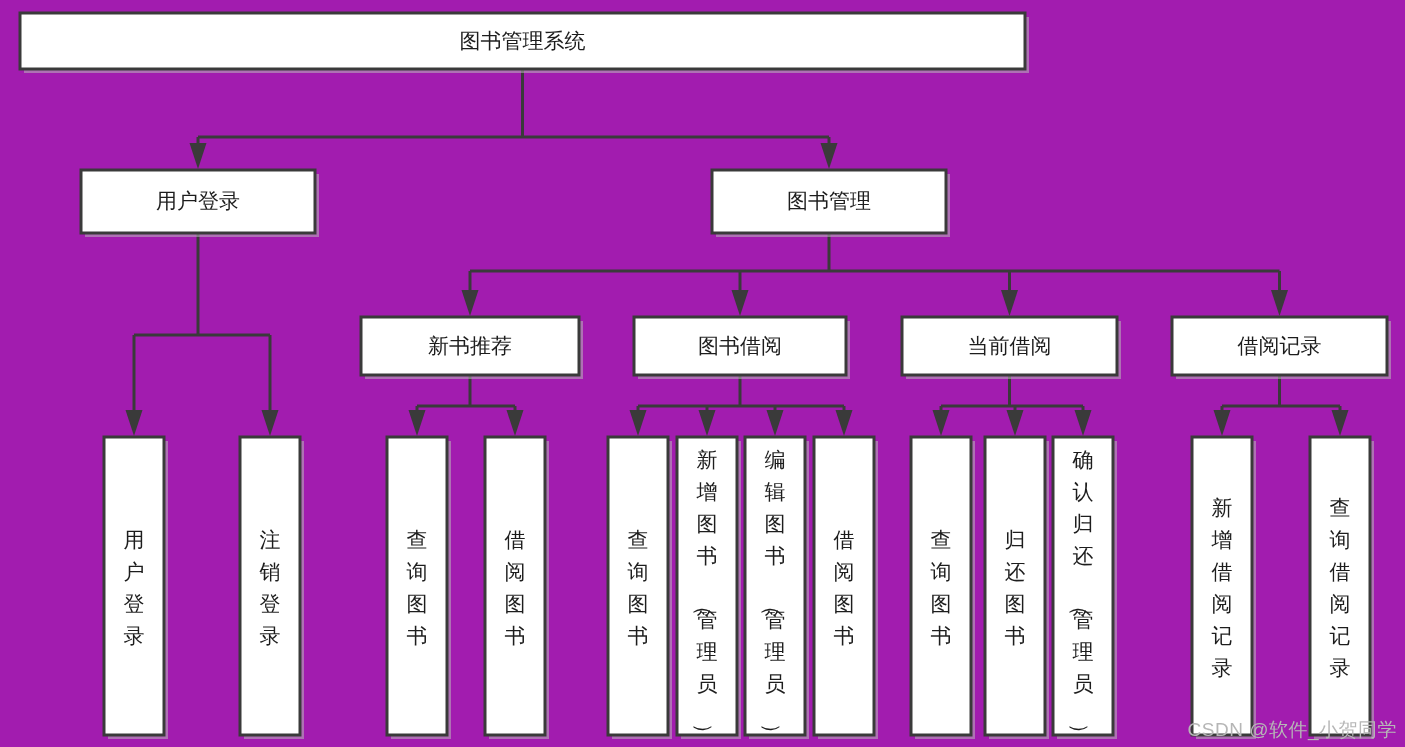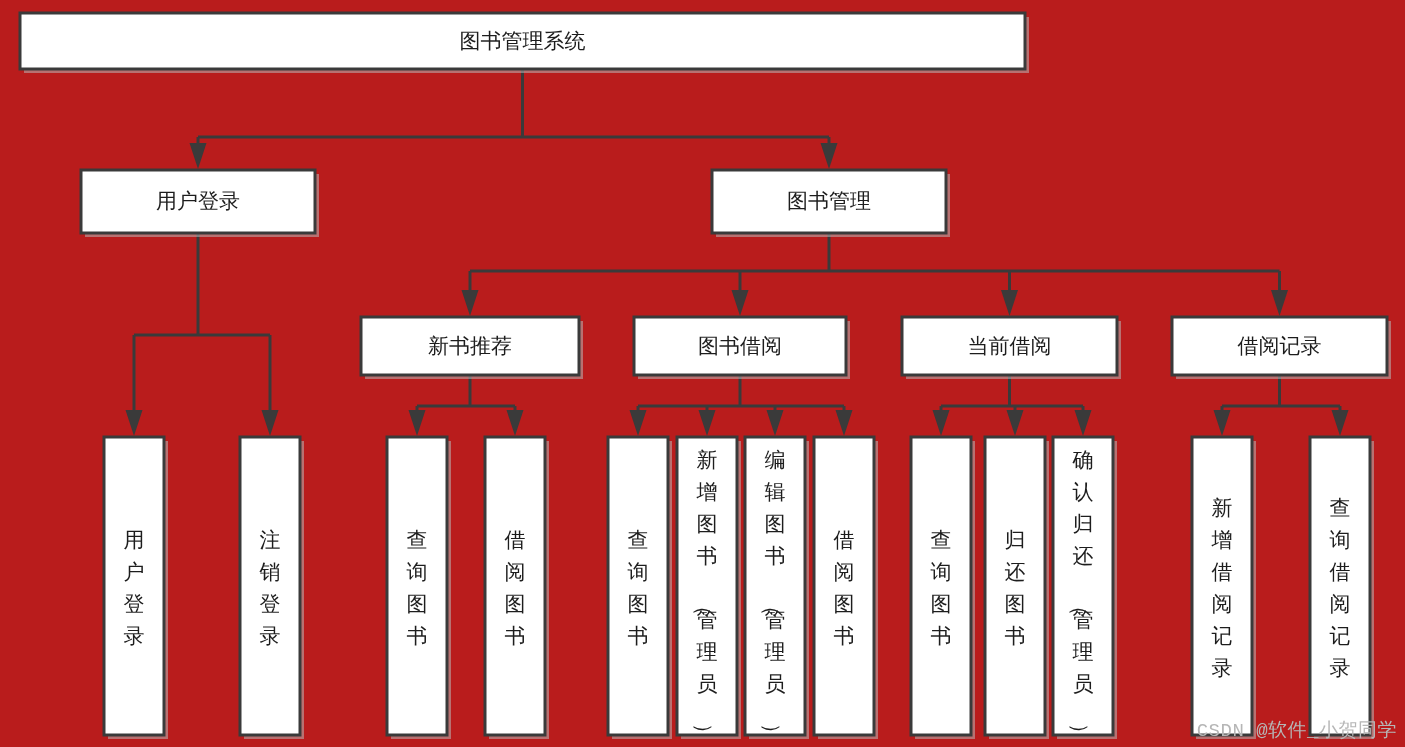--- a/index.html
+++ b/index.html
@@ -11,21 +11,21 @@
   body {
     width: 1405px;
     height: 747px;
     font-family: "Liberation Sans", "DejaVu Sans", sans-serif;
     overflow: hidden;
   }
   #diagram-root {
     position: relative;
     width: 1405px;
     height: 747px;
-    background: #b91c1c;
+    background: #a21caf;
   }
   svg.diagram-canvas {
     position: absolute;
     left: 0;
     top: 0;
     width: 1405px;
     height: 747px;
     display: block;
   }
   .node-rect {
@@ -57,21 +57,21 @@
   .node-label-v {
     font-family: "Liberation Sans", "DejaVu Sans", sans-serif;
     font-size: 21px;
     fill: #1d1d1d;
     text-anchor: middle;
   }
   .watermark-text {
     position: absolute;
     right: 8px;
     bottom: 4px;
-    font-family: Liberation Mono, monospace;
+    font-family: Liberation Sans, sans-serif;
     font-size: 19px;
     color: #b6b6b6;
     letter-spacing: 0.5px;
     white-space: nowrap;
     user-select: none;
     text-align: center;
   }
 </style>
 </head>
 <body>

